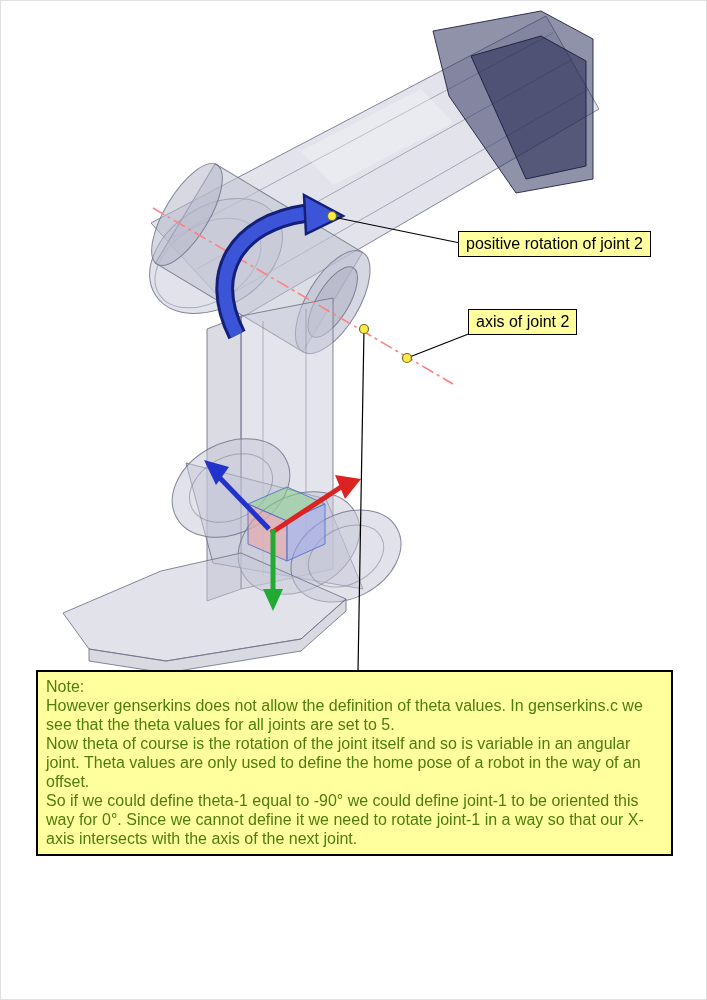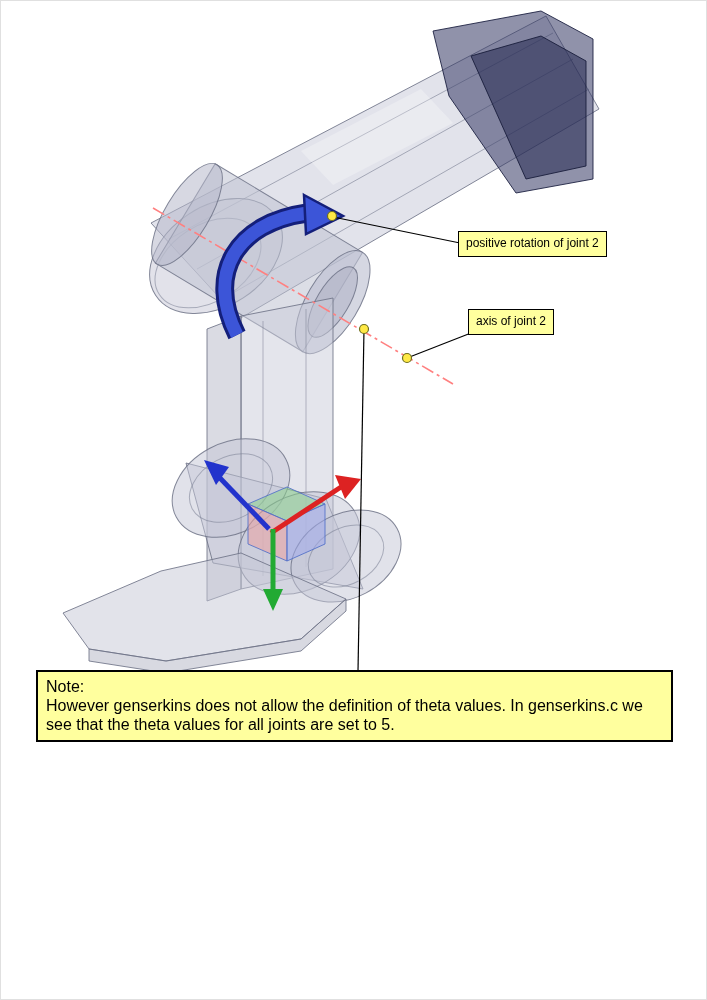--- a/index.html
+++ b/index.html
@@ -6,29 +6,29 @@
   body{font-family:"Liberation Sans","DejaVu Sans",sans-serif;}
   .stage{
     position:relative;width:707px;height:1000px;background:#ffffff;
     overflow:hidden;margin:0 auto;border:1px solid #e0e0e0;box-sizing:border-box;
   }
   .stage svg{position:absolute;left:0;top:0;}
   .callout{
     position:absolute;
     background:var(--annotation-bg,#ffff9e);
     border:1.6px solid var(--annotation-border,#000);
-    font-size:12px;line-height:19px;color:#000;
+    font-size:16px;line-height:19px;color:#000;
     padding:2px 7px 3px 7px;white-space:nowrap;
   }
   .note{
     position:absolute;left:35px;top:669px;width:637px;box-sizing:border-box;
     background:var(--annotation-bg,#ffff9e);
     border:2px solid var(--annotation-border,#000);
     padding:5px 8px 6px 8px;
-    font-size:16px;line-height:19px;color:#000000;
+    font-size:16px;line-height:19px;color:#4d7c0f;
   }
   .note .para{margin:0;}
 </style>
 </head>
 <body>
 
 <div class="stage">
 
   <svg width="707" height="1000" viewBox="0 0 707 1000">
 
@@ -105,15 +105,17 @@
     </g>
   </svg>
 
   <div class="callout" style="left:457px;top:230px;">positive rotation of joint 2</div>
 
   <div class="callout" style="left:467px;top:308px;text-align:center;">axis of joint 2</div>
 
   <div class="note">
     <div class="para">Note:</div>
     <div class="para">However genserkins does not allow the definition of theta values. In genserkins.c we see that the theta values for all joints are set to 5.</div>
+    <div class="para">Now theta of course is the rotation of the joint itself and so is variable in an angular joint. Theta values are only used to define the home pose of a robot in the way of an offset.</div>
+    <div class="para">So if we could define theta-1 equal to -90° we could define joint-1  to be oriented this way for 0°.  Since we cannot define it we need to rotate joint-1 in a way so that our X-axis intersects with the axis of the next joint.</div>
   </div>
 
 </div>
 
 </body></html>

